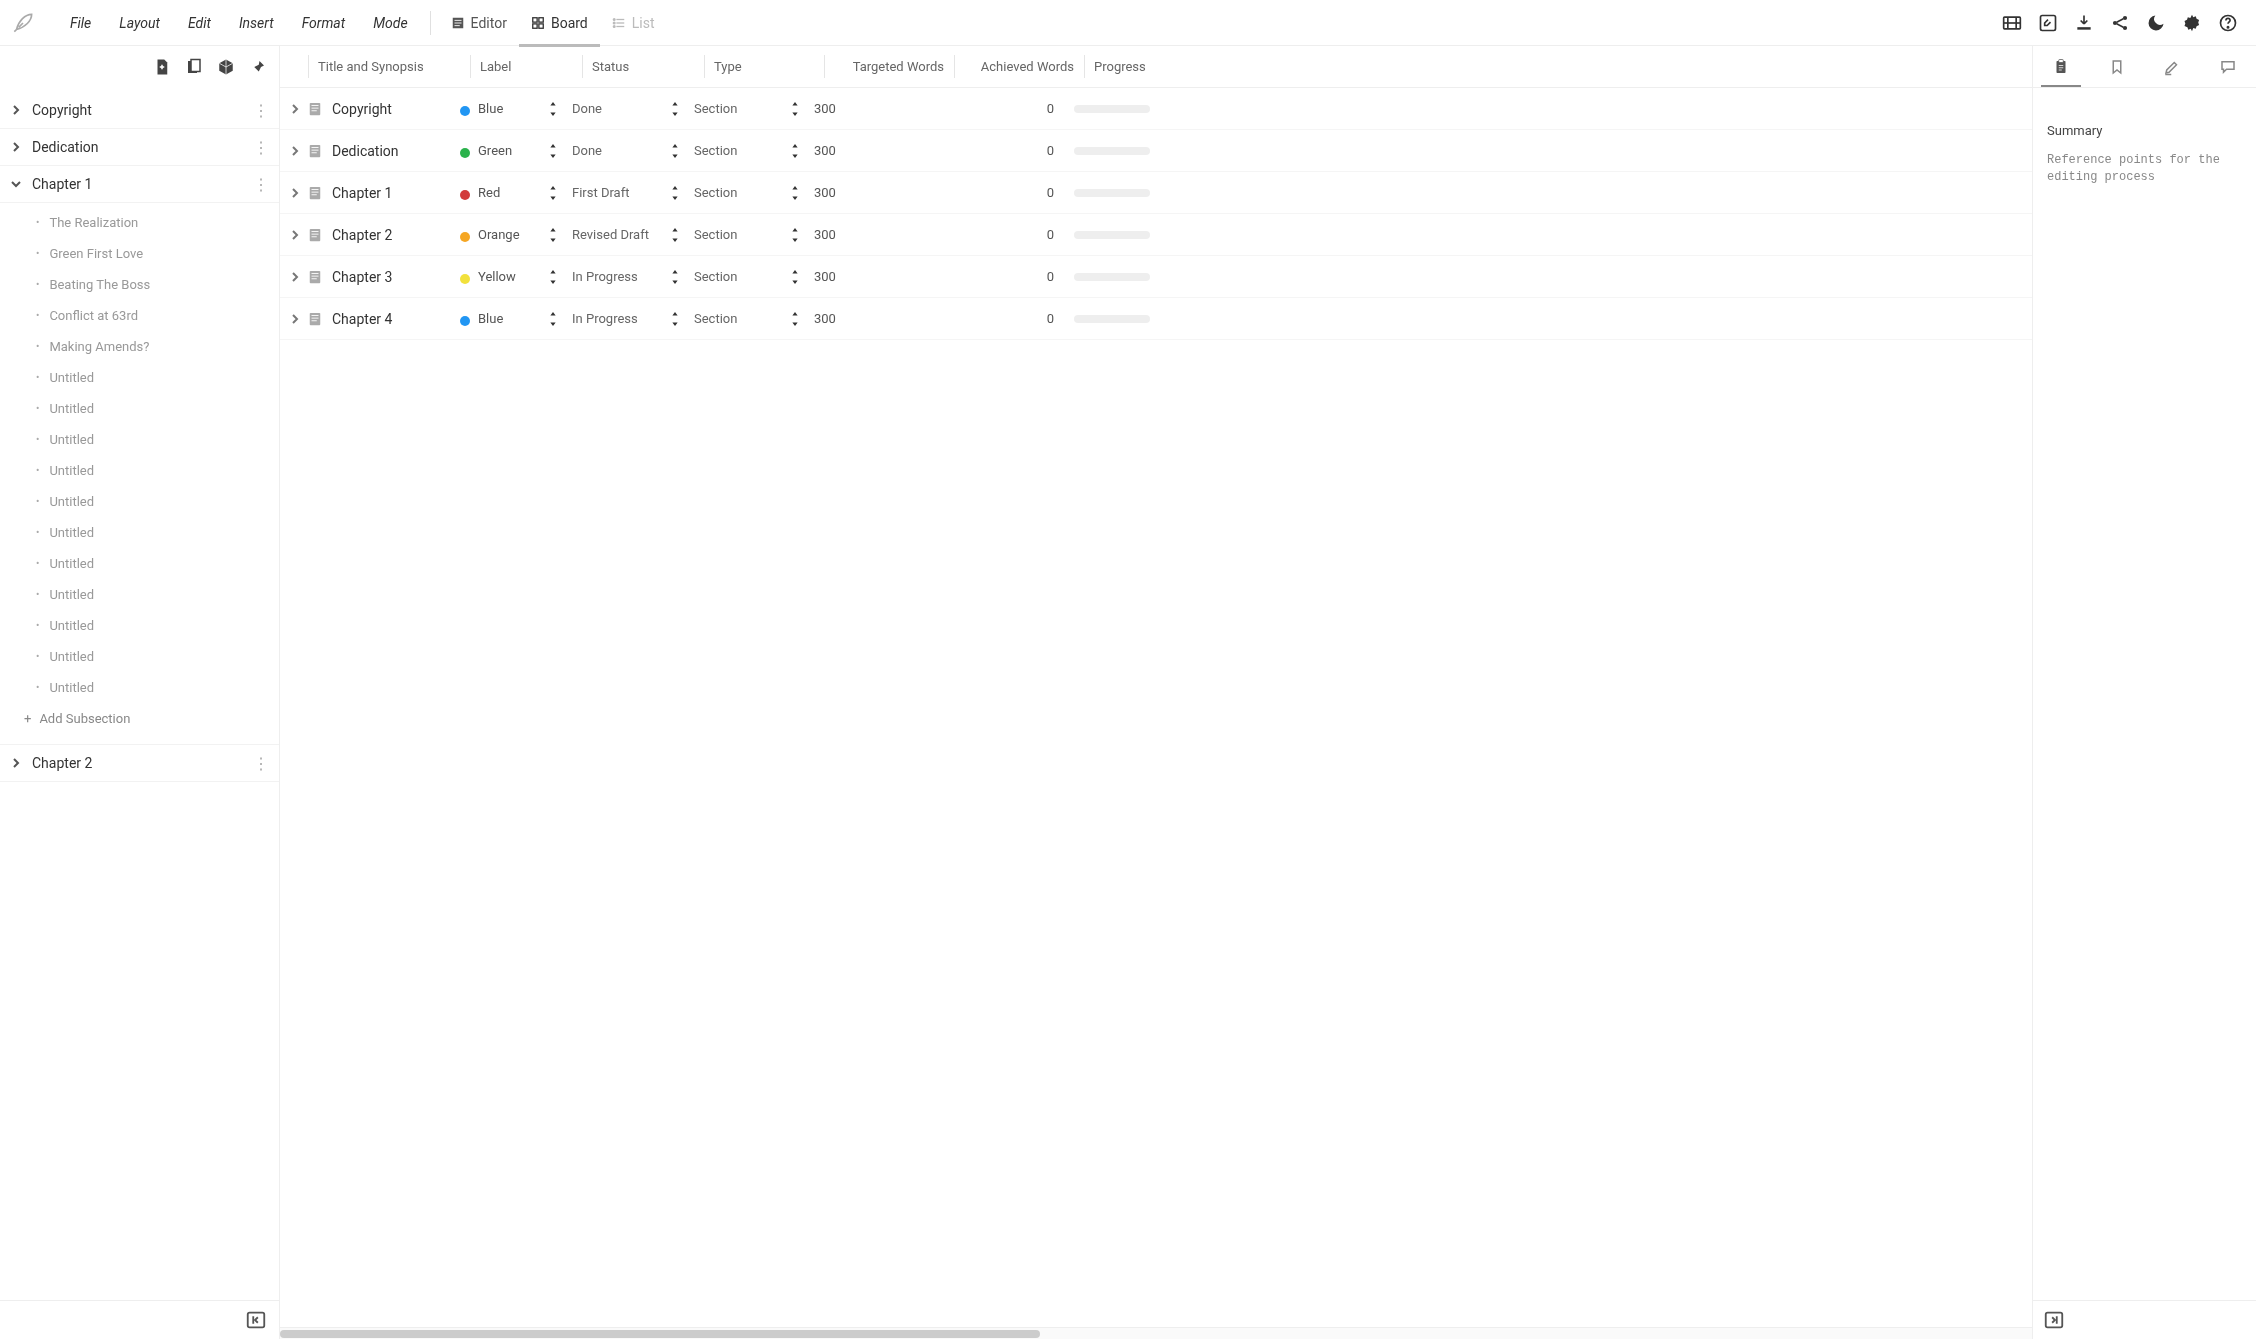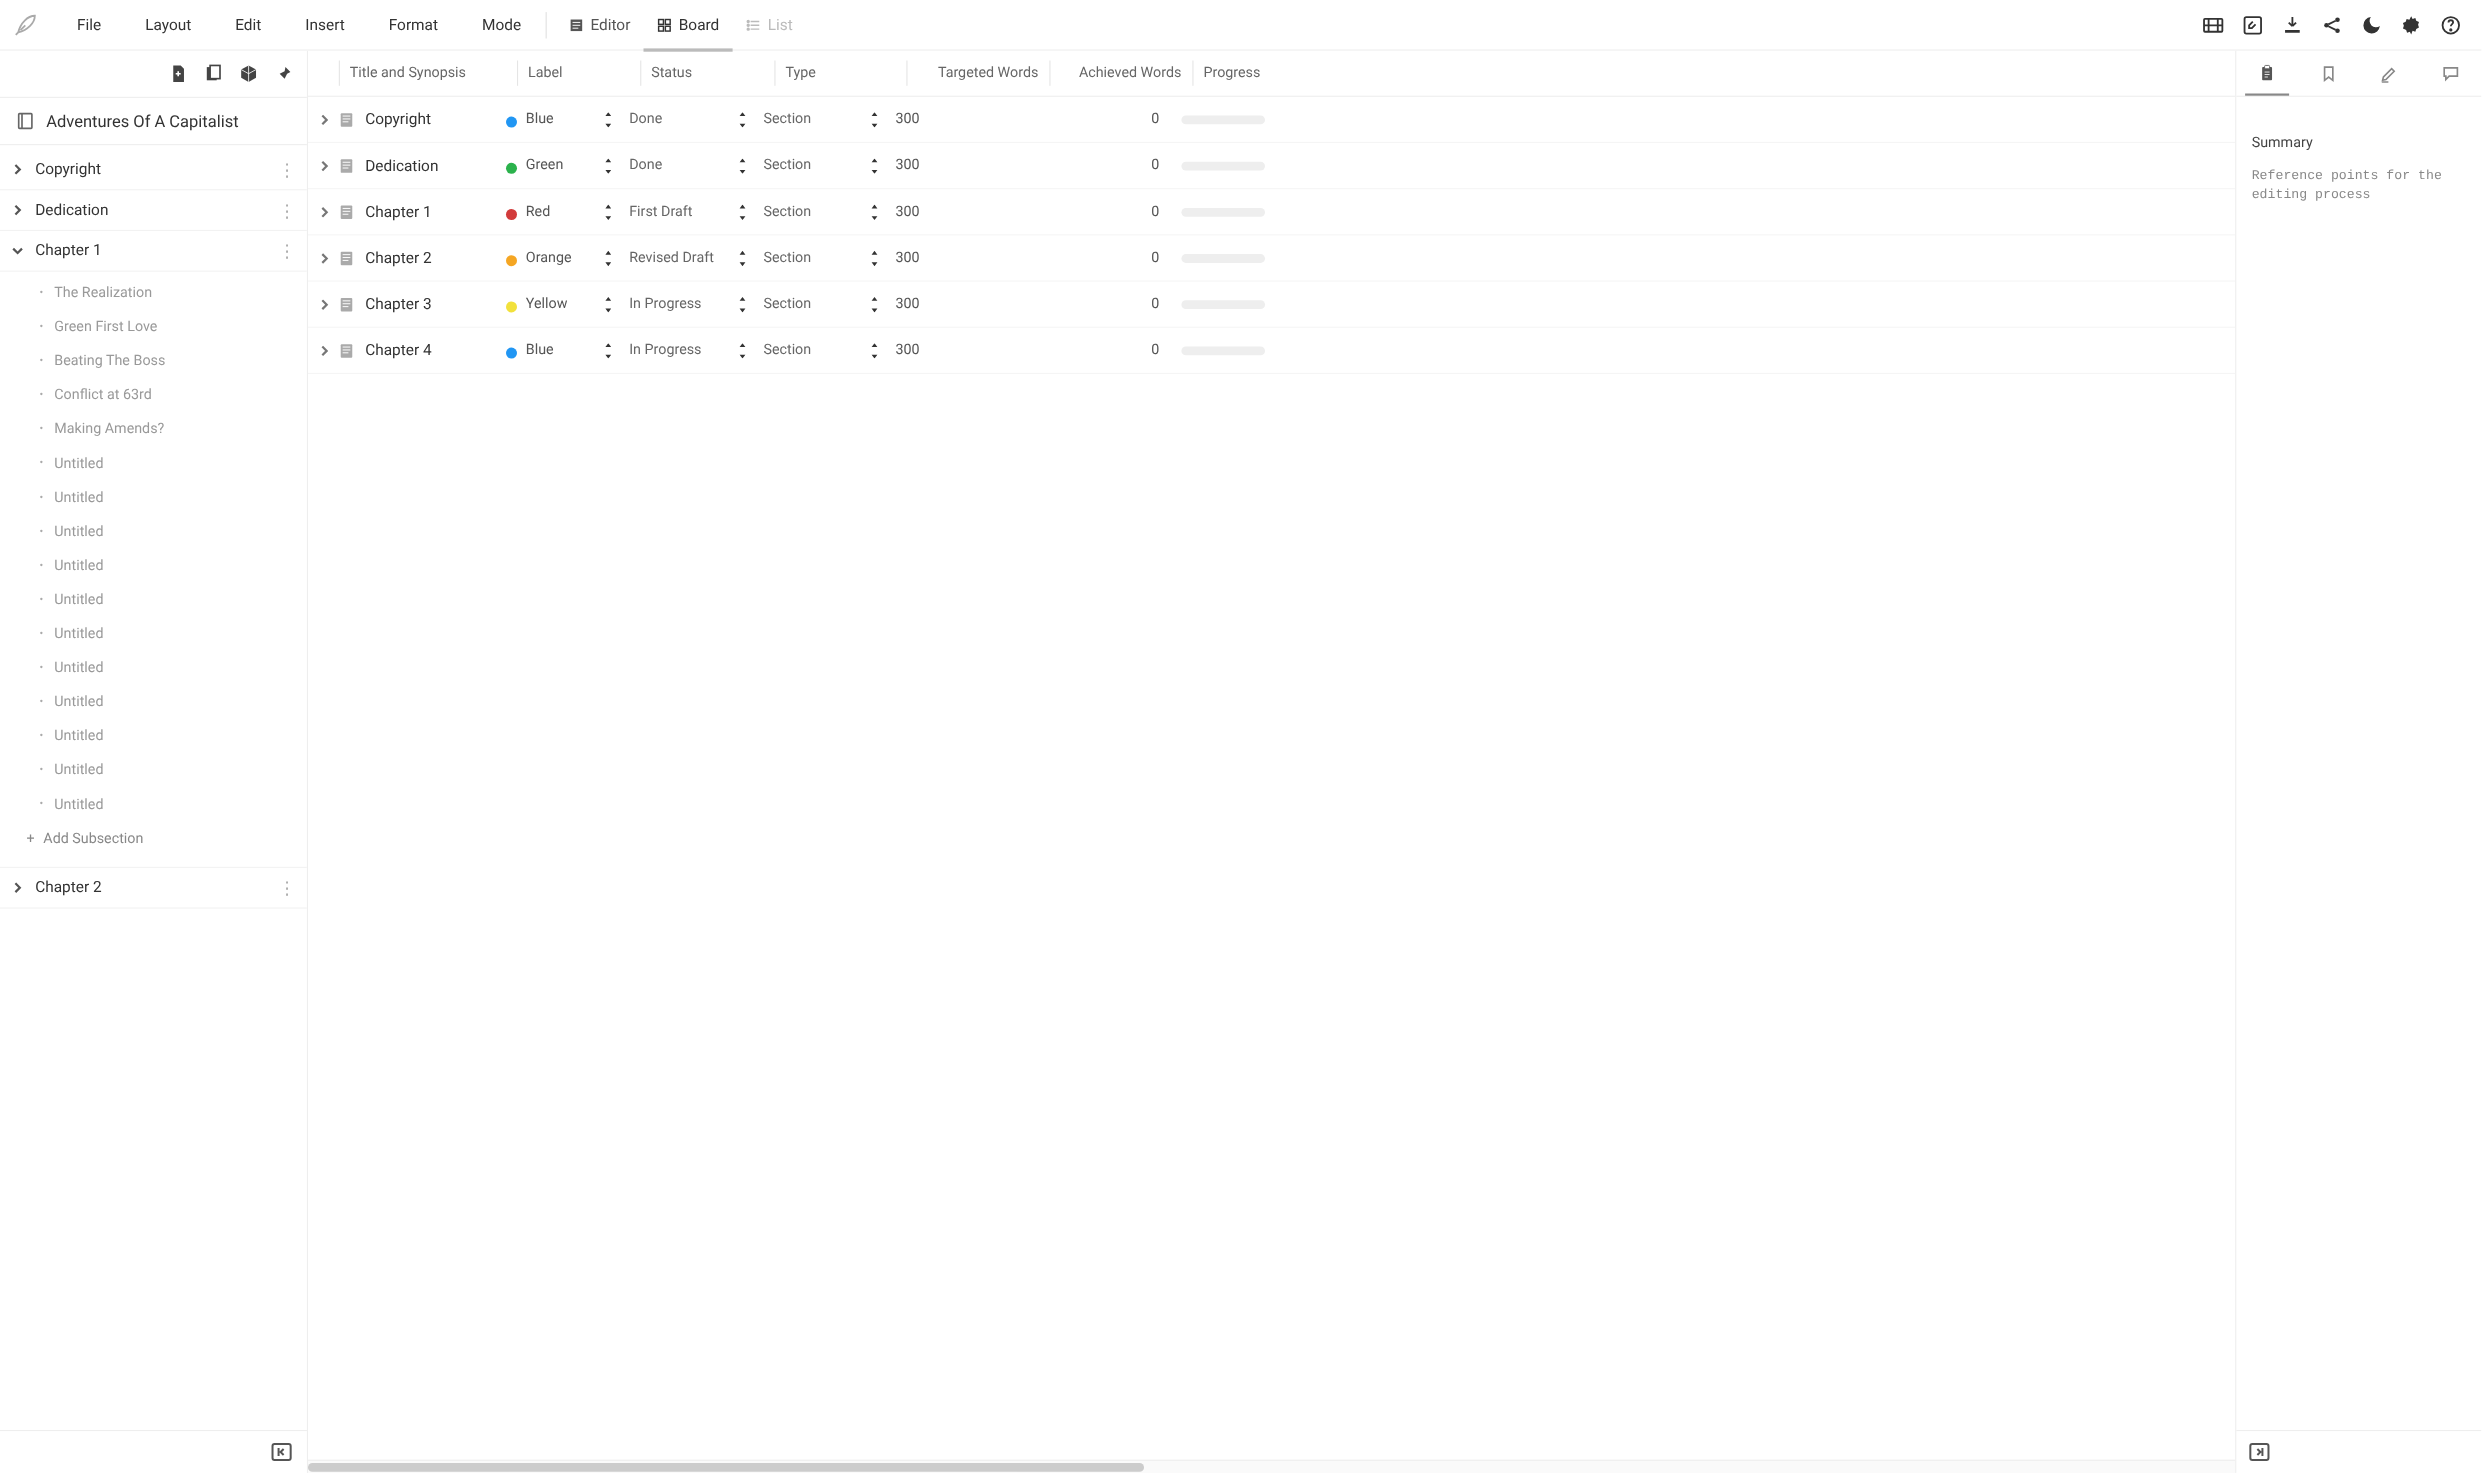--- a/index.html
+++ b/index.html
@@ -1,20 +1,20 @@
 <!DOCTYPE html>
 <html><head>
 <meta charset="utf-8">
 <style>
 *{box-sizing:border-box;margin:0;padding:0;font-family:-apple-system,BlinkMacSystemFont,"Segoe UI",Roboto,sans-serif;}
 body{background:#fff;color:#333;font-size:14px;overflow:hidden;}
 .app{display:flex;flex-direction:column;height:100vh;}
 .topbar{display:flex;align-items:center;height:46px;border-bottom:1px solid #eee;padding:0 10px;}
 .logo{width:26px;height:26px;margin-right:20px;color:#aaa;}
-.menus{display:flex;gap:12px;}
+.menus{display:flex;gap:0;font-style:italic;}
 .menu-item{padding:8px 14px;font-size:14px;color:#333;cursor:pointer;}
 .vsep{width:1px;height:24px;background:#e0e0e0;margin:0 8px;}
 .view-tabs{display:flex;align-items:center;}
 .view-tab{display:flex;align-items:center;gap:6px;padding:8px 12px;color:#555;cursor:pointer;position:relative;}
 .view-tab.active{color:#333;}
 .view-tab.active::after{content:"";position:absolute;bottom:-8px;left:0;right:0;height:3px;background:#bbb;}
 .view-tab.disabled{color:#bbb;}
 .view-icon{width:14px;height:14px;}
 .spacer{flex:1;}
 .top-actions{display:flex;gap:16px;align-items:center;padding-right:8px;}
@@ -184,27 +184,20 @@
             <rect x="8" y="2" width="12" height="16" fill="#fff" stroke="currentColor" stroke-width="2"></rect>
           </svg>
         <svg class="sicon" viewBox="0 0 24 24" fill="currentColor">
             <path d="M12 2l9 5v10l-9 5-9-5V7z"></path>
             <path d="M12 2v20M3 7l9 5 9-5" stroke="#fff" stroke-width="1"></path>
           </svg>
         <svg class="sicon" viewBox="0 0 24 24" fill="currentColor">
             <path d="M14 4l6 6-4 2-3 6-3-3-6 6 6-6-3-3 6-3z"></path>
           </svg>
       </div>
-      <div class="project-title-row">
-        <svg class="book-icon" viewBox="0 0 24 24" fill="none" stroke="currentColor" stroke-width="2">
-            <rect x="4" y="3" width="16" height="18" rx="1"></rect>
-            <line x1="8" y1="3" x2="8" y2="21"></line>
-          </svg>
-        <span class="project-title">Adventures Of A Capitalist</span>
-      </div>
       <div class="tree" id="tree">
           <div class="tree-item">
             <svg class="chev" viewBox="0 0 12 12" fill="none" stroke="currentColor" stroke-width="2">
               <path d="M4 2l4 4-4 4"></path>
             </svg>
             <span class="lbl">Copyright</span>
             <span class="dots">⋮</span>
           </div>
           <div class="tree-item">
             <svg class="chev" viewBox="0 0 12 12" fill="none" stroke="currentColor" stroke-width="2">

